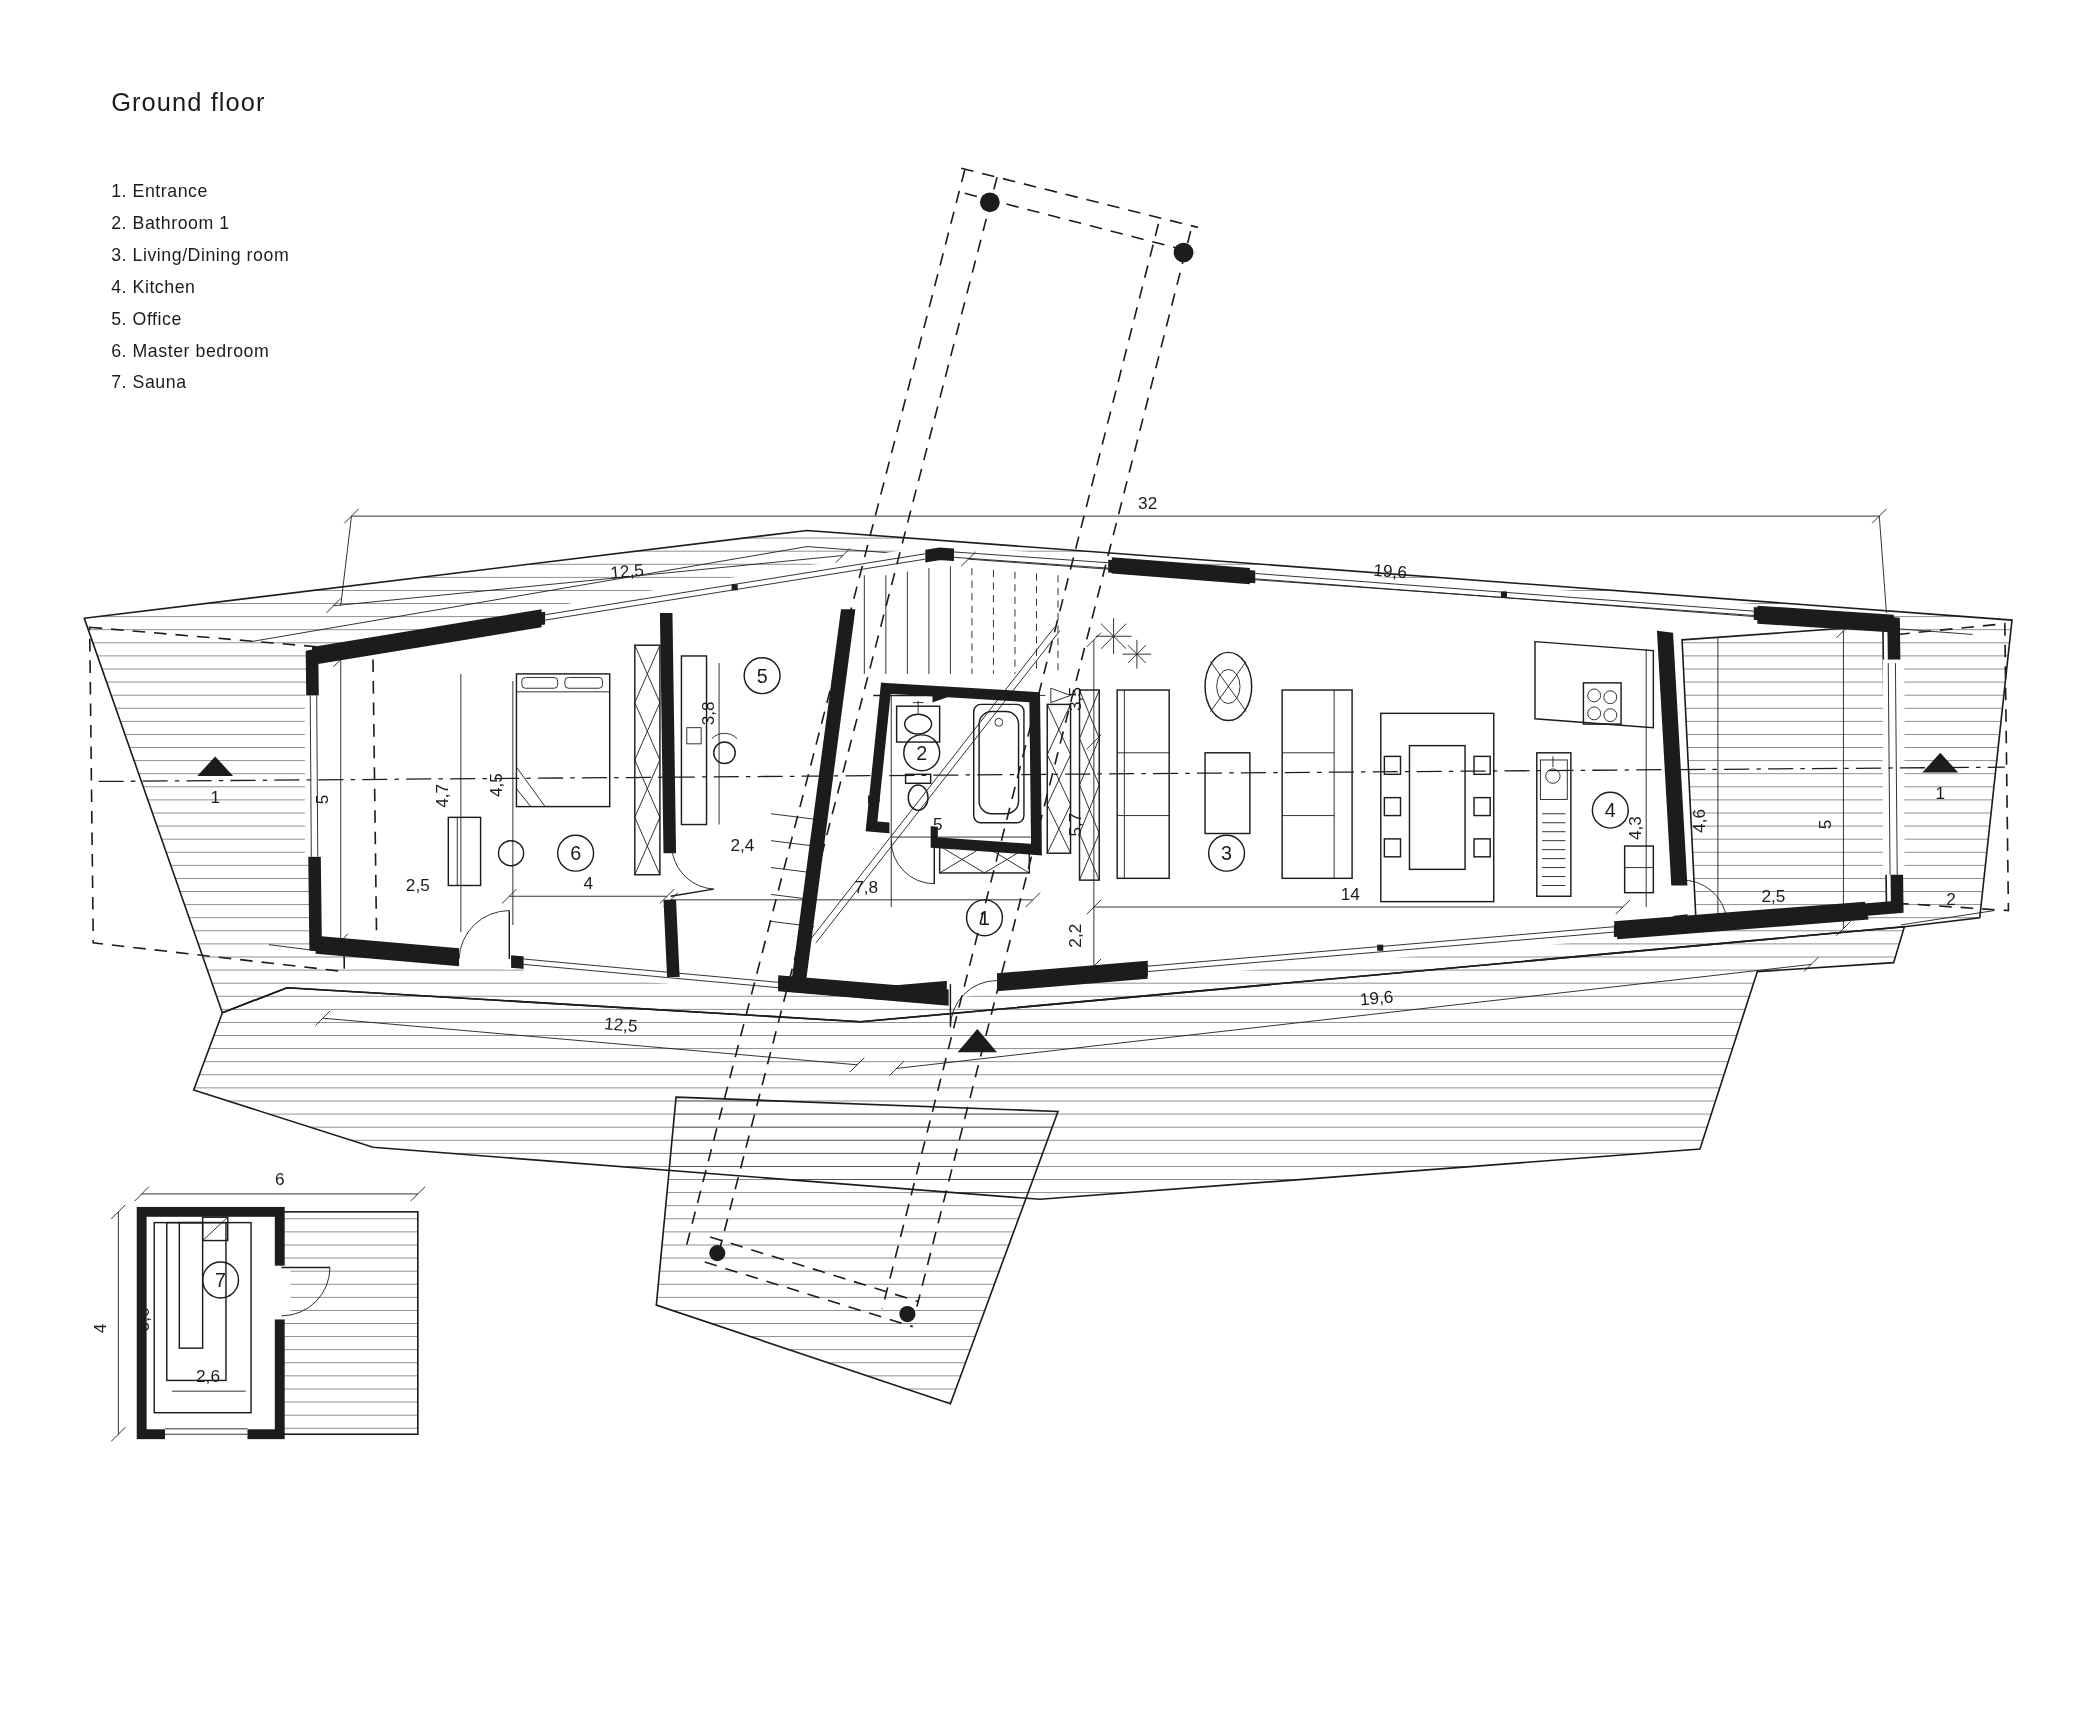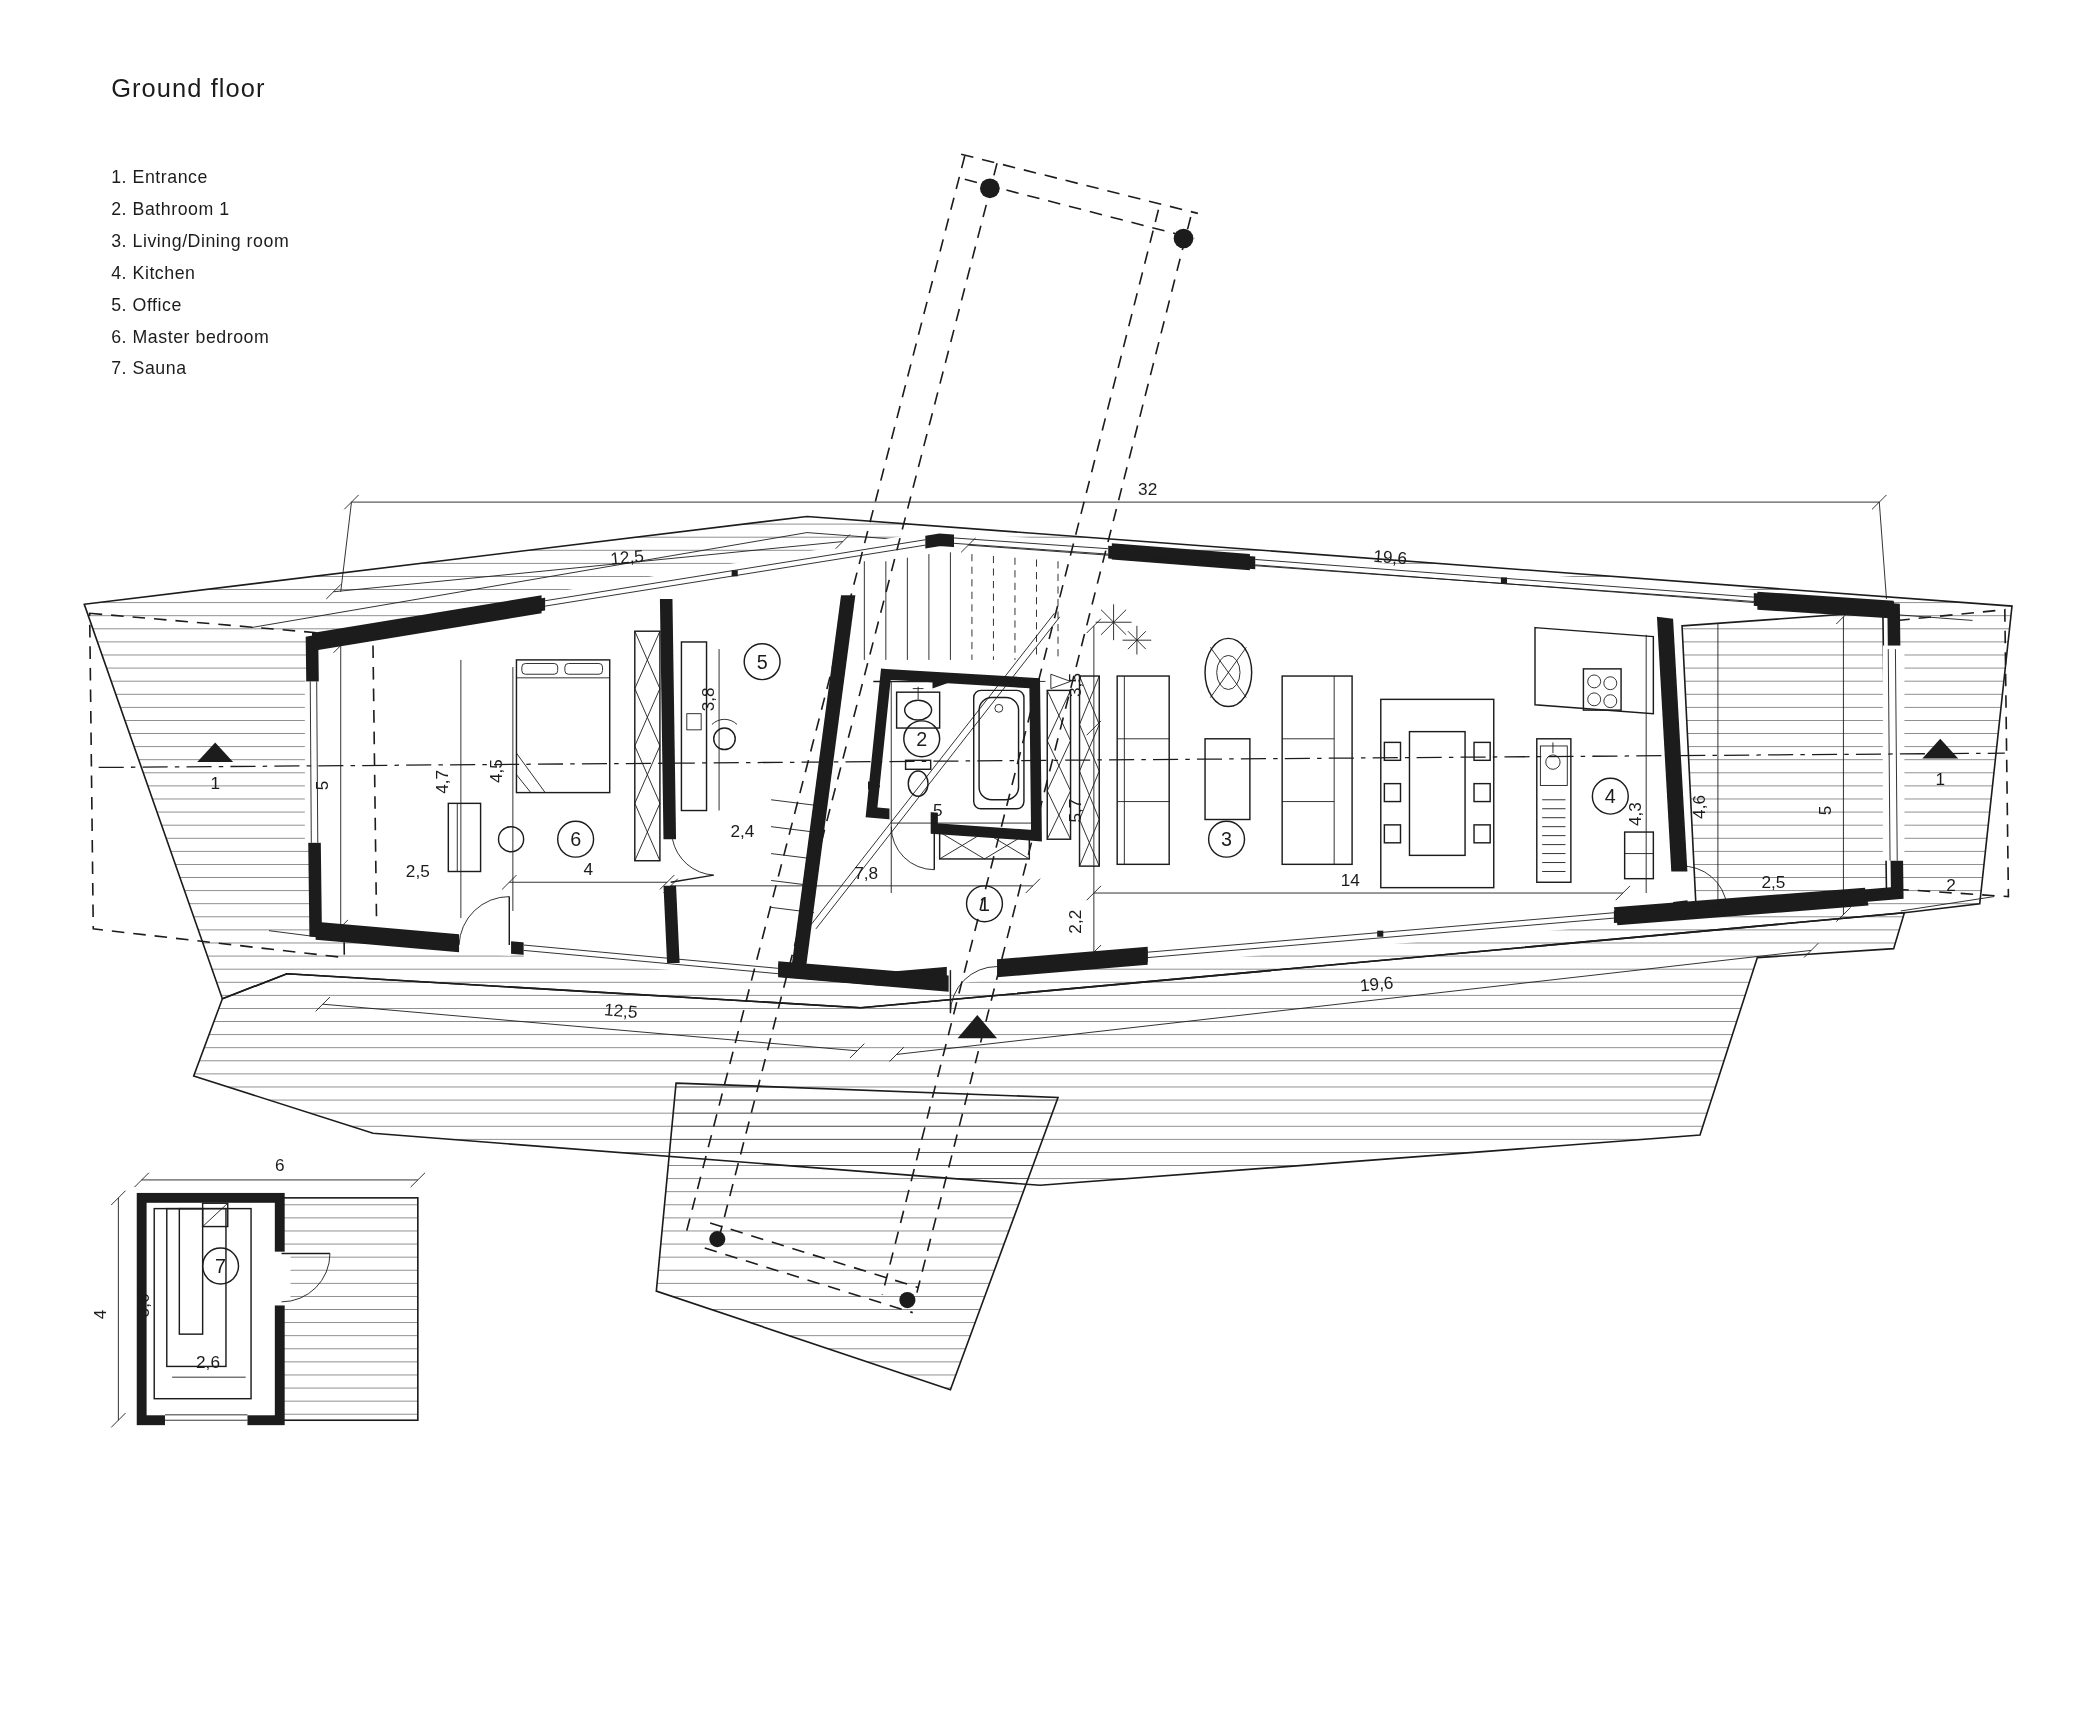--- a/index.html
+++ b/index.html
@@ -1,16 +1,16 @@
 <!DOCTYPE html>
 <html style="font-size:6.7px"><head>
 <meta charset="utf-8">
 <style>
   html,body{margin:0;padding:0;background:#fff;}
-  .page{position:relative;width:100%;max-width:100%;background:#5eead4;}
+  .page{position:relative;width:100%;max-width:100%;background:#5eead4;margin-top:14px;}
   svg{display:block;width:100%;height:auto;background:#fff;}
   .ln{stroke:#1c1c1c;fill:none;stroke-width:.8;}
   .lt{stroke:#1c1c1c;fill:none;stroke-width:.5;}
   .blk{fill:#1c1c1c;stroke:none;}
   .wht{fill:#ffffff;stroke:none;}
   .dsh{stroke:#1c1c1c;fill:none;stroke-width:.9;stroke-dasharray:7 5;}
   .dd{stroke:#1c1c1c;fill:none;stroke-width:.7;stroke-dasharray:14 4 2.5 4;}
   .hat{fill:url(#boards);stroke:#1c1c1c;stroke-width:.9;}
   .txt{font-family:"Liberation Sans",sans-serif;fill:#1c1c1c;}
   .title{font-size:14.2px;letter-spacing:.6px;}

